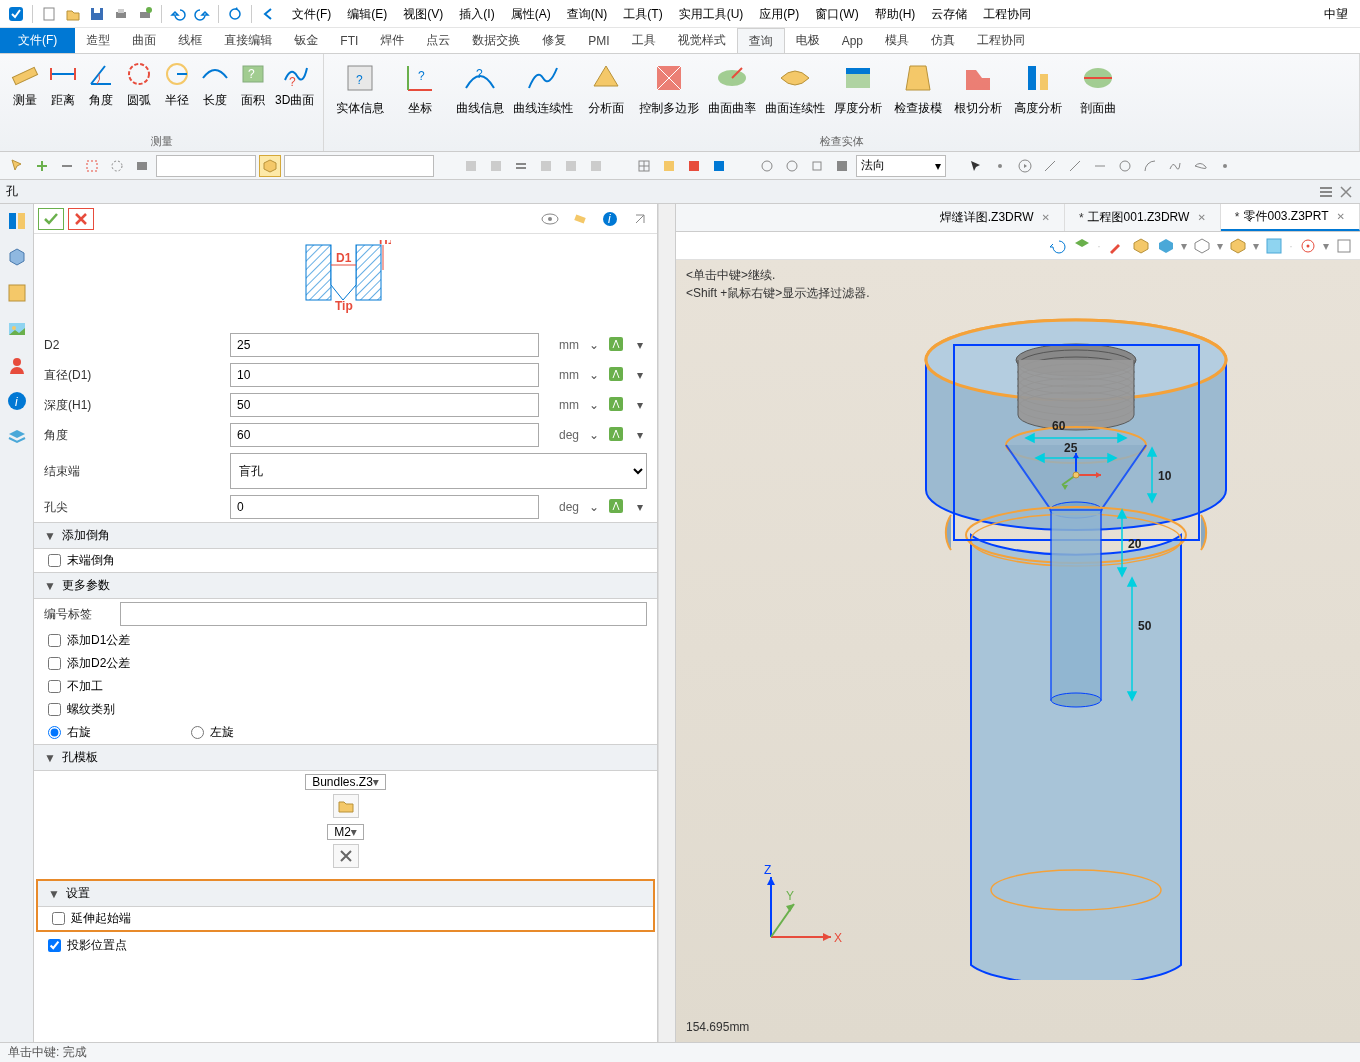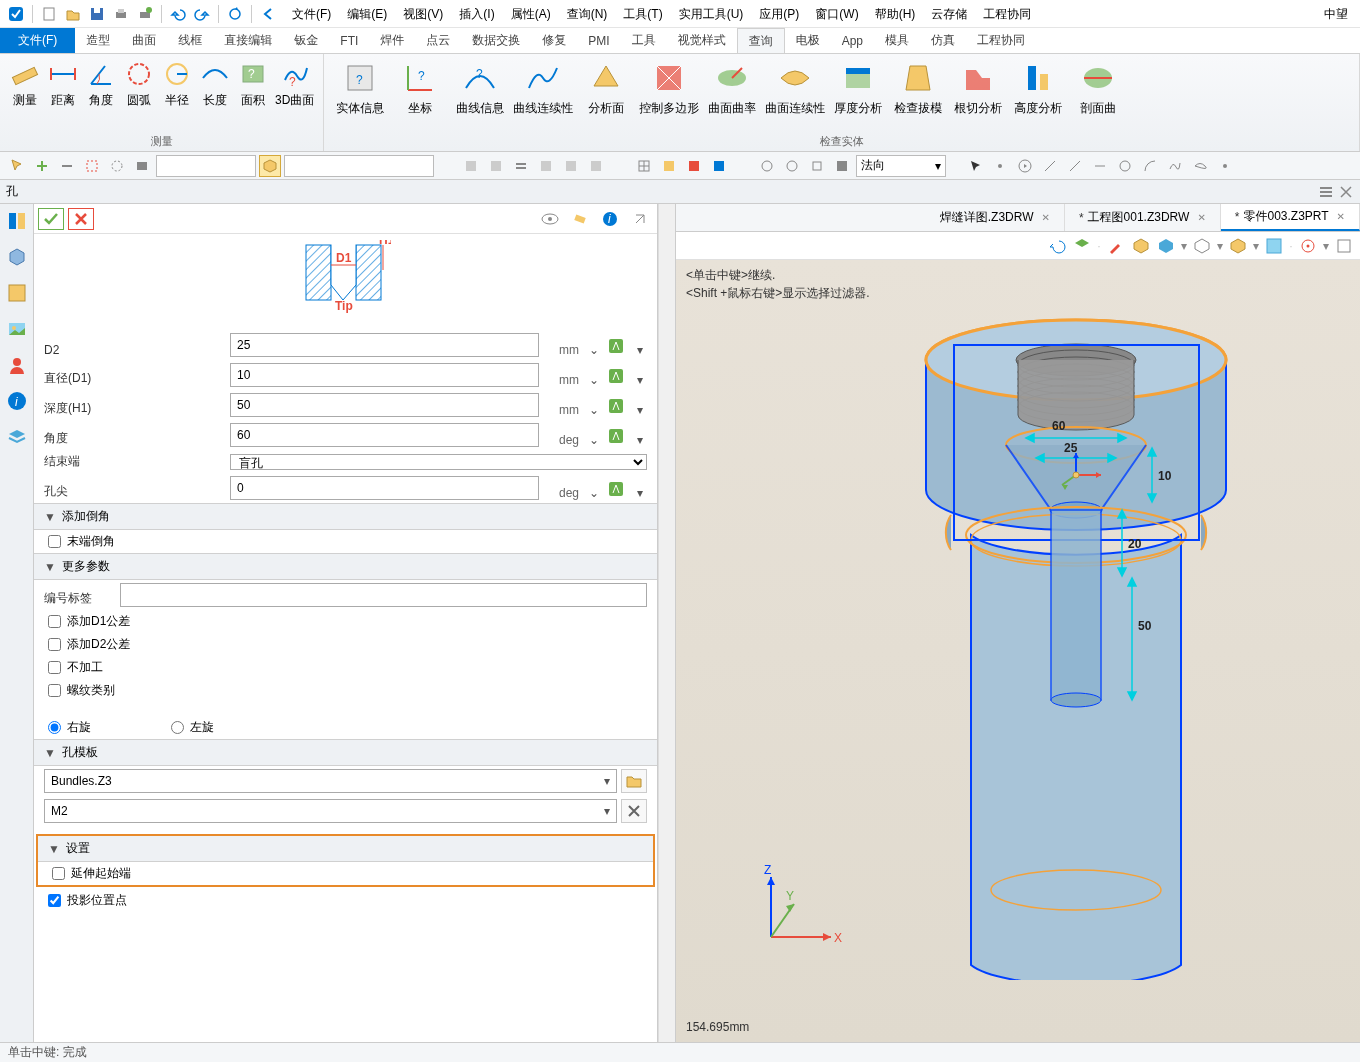--- a/index.html
+++ b/index.html
@@ -49,37 +49,37 @@
 .side-tab { width: 26px; height: 26px; cursor: pointer; display: flex; align-items: center; justify-content: center; }
 
 
 .prop-panel { width: 624px; background: #fff; border-right: 1px solid #ccc; display: flex; flex-direction: column; overflow: hidden; }
 .prop-top { height: 30px; display: flex; align-items: center; padding: 0 4px; border-bottom: 1px solid #e0e0e0; gap: 4px; }
 .prop-ok { width: 26px; height: 22px; display: flex; align-items: center; justify-content: center; cursor: pointer; }
 .prop-body { flex: 1; overflow-y: auto; padding: 0; }
 
 .diagram-area { display: flex; justify-content: center; padding: 6px 0 10px 0; }
 
-.param-row { display: flex; align-items: flex-end; padding: 3px 10px; gap: 6px; }
+.param-row { display: flex; align-items: center; padding: 3px 10px; gap: 6px; }
 .param-label { width: 180px; color: #333; }
 .param-input { flex: 1; height: 24px; border: 1px solid #aaa; padding: 0 6px; }
 .param-unit { width: 36px; text-align: right; color: #666; padding-right: 2px; }
 .param-dd { width: 14px; text-align: center; color: #555; cursor: pointer; }
 .param-apply { width: 20px; height: 20px; cursor: pointer; }
 
 .section-hdr { background: #eef1f4; border-top: 1px solid #d0d0d0; border-bottom: 1px solid #d0d0d0; padding: 4px 10px; display: flex; align-items: center; gap: 6px; cursor: pointer; font-weight: 400; }
 .section-hdr .tri { color: #555; }
 
 .check-row { padding: 3px 14px; display: flex; align-items: center; gap: 6px; }
 .check-row input { width: 13px; height: 13px; }
 
-.radio-row { padding: 3px 14px; display: flex; align-items: center; gap: 80px; margin-top: 14px; }
+.radio-row { padding: 3px 14px; display: flex; align-items: center; gap: 100px; }
 .radio-opt { display: flex; align-items: center; gap: 6px; }
 
-.tpl-row { padding: 3px 10px; display: flex; align-items: center; gap: 4px; }
+.tpl-row { padding: 3px 10px; display: flex; align-items: center; gap: 4px; flex-direction: column; }
 .tpl-combo { flex: 1; height: 24px; border: 1px solid #aaa; padding: 0 6px; display: flex; align-items: center; }
 .tpl-combo .arrow { margin-left: auto; color: #555; }
 .tpl-btn { width: 26px; height: 24px; cursor: pointer; display: flex; align-items: center; justify-content: center; border: 1px solid #ccc; background: #f8f8f8; }
 
 .save-row { padding: 4px 10px; display: flex; justify-content: flex-end; }
 .save-btn { border: 1px solid #aaa; background: #fff; padding: 3px 26px; cursor: pointer; }
 
 .settings-box { border: 2px solid #e88a2a; margin: 8px 2px 2px 2px; }
 
 
@@ -97,21 +97,21 @@
 
 .canvas { flex: 1; background: linear-gradient(#e8e2d8,#e0dace); position: relative; overflow: hidden; }
 .hints { position: absolute; top: 6px; left: 10px; color: #333; line-height: 18px; }
 .status-dim { position: absolute; bottom: 8px; left: 10px; color: #333; font-size: 12px; }
 
 .axis { position: absolute; bottom: 90px; left: 80px; }
 
 
 .statusbar { height: 20px; background: #f4f6f8; border-top: 1px solid #ccc; padding: 0 8px; display: flex; align-items: center; color: #555; font-size: 11px; }
 
-select.native { height: 16px; border: 1px solid #aaa; flex: 1; padding: 0 4px; background: #fff; }
+select.native { height: 36px; border: 1px solid #aaa; flex: 1; padding: 0 4px; background: #fff; }
 
 </style>
 </head>
 <body>
 
 <div class="qat">
   <div class="qat-icon">
     <svg width="18" height="18">
         <rect x="2" y="2" width="14" height="14" rx="3" fill="#0078d4"></rect>
         <path d="M5 9l3 3 5-7" stroke="#fff" stroke-width="2" fill="none"></path>

